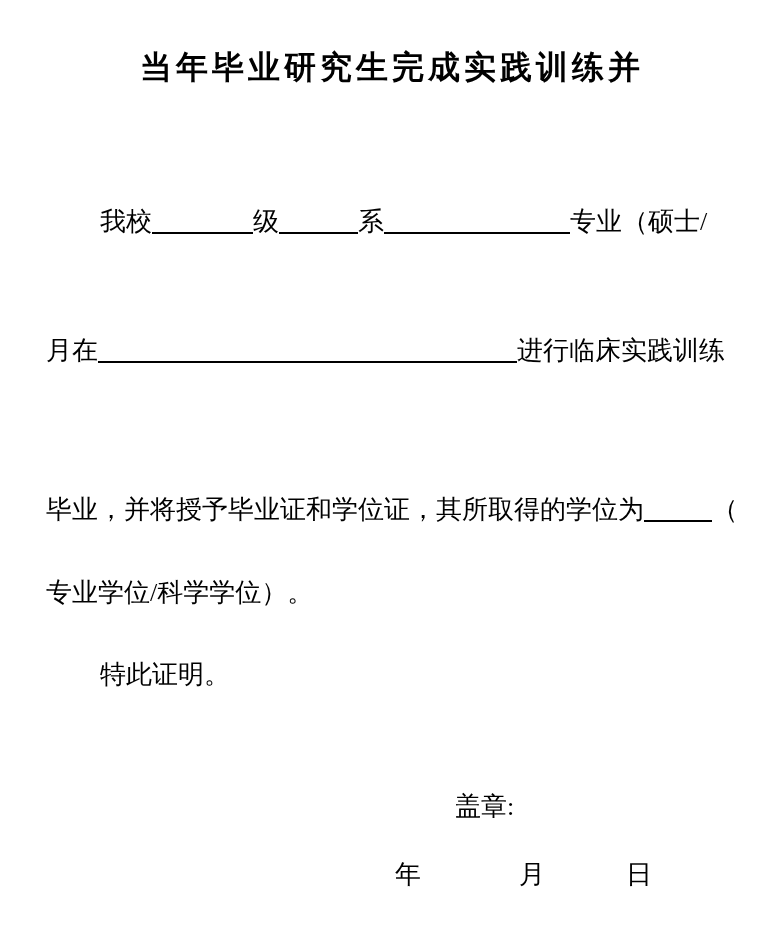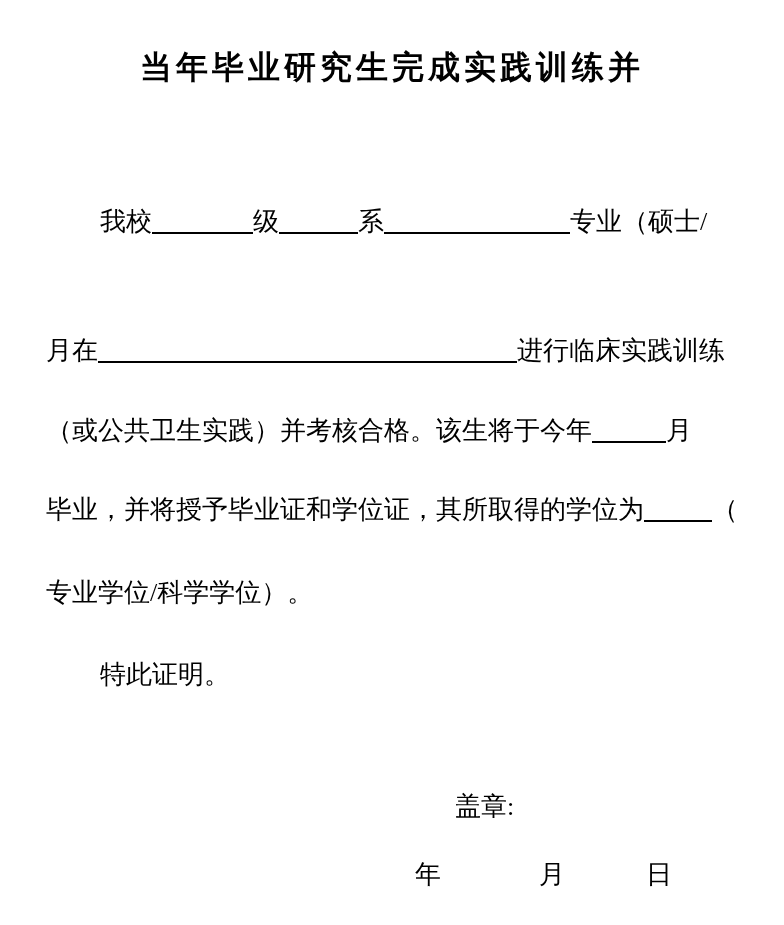--- a/index.html
+++ b/index.html
@@ -37,21 +37,21 @@
   }
   .indent { padding-left: 54px; }
   .l1 { top: 180px; margin-top: 27px; }
   .l2 { top: 260px; }
   .l3 { top: 336px; }
   .l4 { top: 416px; }
   .l5 { top: 495px; font-family: Liberation Serif, serif; }
   .l6 { top: 578px; }
   .l7 { top: 660px; }
   .l8 { left: 455px; top: 792px; }
-  .l9 { left: 415px; top: 860px; }
+  .l9 { left: 395px; top: 860px; }
   .seg-text { display: inline-block; }
   .seg-blank {
     display: inline-block;
     height: 5px;
     border-bottom: 2px solid #000000;
     vertical-align: -4px;
   }
   .seg-space {
     display: inline-block;
     height: 1px;
@@ -64,21 +64,20 @@
 
   <h1 class="title">
     <div>当年毕业研究生完成实践训练并</div>
   </h1>
 
   <div class="line l1 indent"><span class="seg-text">我校</span><span class="seg-blank" style="width: 101px;"></span><span class="seg-text">级</span><span class="seg-blank" style="width: 79px;"></span><span class="seg-text">系</span><span class="seg-blank" style="width: 186px;"></span><span class="seg-text">专业（硕士/</span></div>
 
 
   <div class="line l3"><span class="seg-text">月在</span><span class="seg-blank" style="width: 419px;"></span><span class="seg-text">进行临床实践训练</span></div>
 
-  <div class="line l4"><span class="seg-text">（或公共卫生实践）并考核合格。该生将于今年</span><span class="seg-blank" style="width: 74px;"></span><span class="seg-text">月</span></div>
 
   <div class="line l5"><span class="seg-text">毕业，并将授予毕业证和学位证，其所取得的学位为</span><span class="seg-blank" style="width: 68px;"></span><span class="seg-text">（</span></div>
 
   <div class="line l7 indent"><span class="seg-text">特此证明。</span></div>
 
   <div class="line l6"><span class="seg-text">专业学位/科学学位）。</span></div>
 
   <div class="line l8">盖章:</div>
 
   <div class="line l9"><span class="seg-text">年</span><span class="seg-space" style="width: 98px;"></span><span class="seg-text">月</span><span class="seg-space" style="width: 81px;"></span><span class="seg-text">日</span></div>

